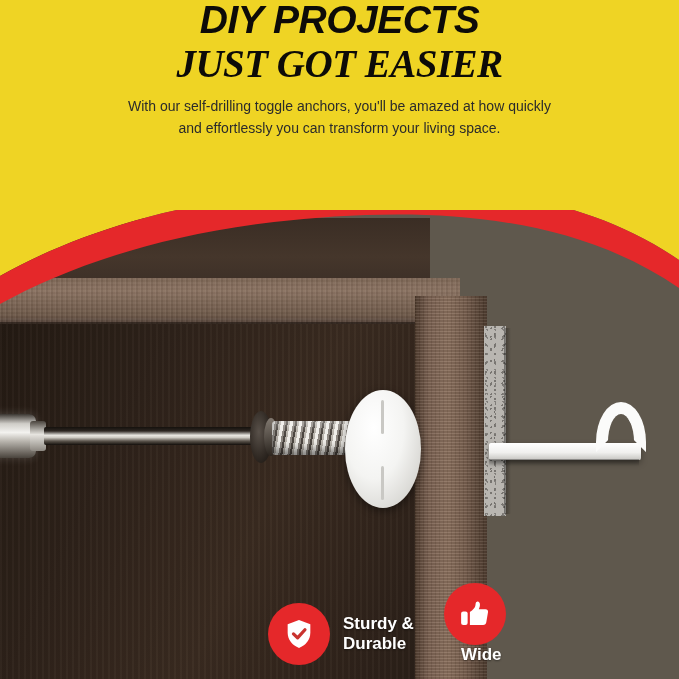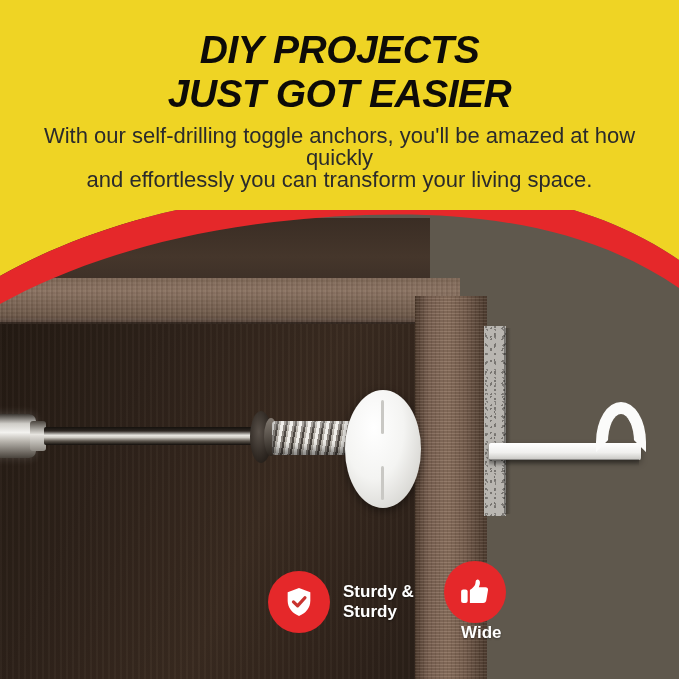--- a/index.html
+++ b/index.html
@@ -14,34 +14,33 @@
 
   
   .header{
     position:absolute;left:0;top:0;width:679px;height:210px;
     background:#EFD424;
     z-index:5;
     text-align:center;
   }
   .headline{
     margin:0;
-    padding-top:30px;
     font-family:"Liberation Sans","DejaVu Sans",sans-serif;
     font-weight:bold;font-style:italic;
     font-size:39px;
     line-height:39px;
     letter-spacing:-0.5px;
     color:#0d0b08;
     white-space:nowrap;
   }
-  .headline .line2{display:block;margin-top:5px;}
+  .headline .line2{display:block;margin-top:5px;font-family:Liberation Serif, serif;}
   .subhead{
     margin:12px auto 0 auto;
     width:620px;
-    font-size:22px;
+    font-size:14px;
     line-height:22px;
     color:#2b2b2b;
     font-weight:400;
   }
   .subhead .sl{display:block;}
 
   
   .photo{
     position:absolute;left:0;top:178px;width:679px;height:501px;
     overflow:hidden;
@@ -208,23 +207,23 @@
   }
 
   
   .arc{
     position:absolute;left:0;top:150px;width:679px;height:230px;
     z-index:4;pointer-events:none;
   }
 
   
   .badges{
-    position:absolute;left:0;top:552px;width:627px;height:100px;
+    position:absolute;left:0;top:565px;width:627px;height:100px;
     z-index:6;
-    display:flex;align-items:center;
+    display:flex;align-items:flex-end;
     padding-left:268px;
     box-sizing:border-box;
   }
   .badge{display:flex;align-items:center;}
   .badge.second{margin-left:30px;flex-direction:column;}
   .badge-circle{
     width:62px;height:62px;border-radius:50%;
     background:#E5282A;
     display:flex;align-items:center;justify-content:center;
     flex:0 0 auto;
@@ -306,21 +305,21 @@
 
     <div class="badge">
       <span class="badge-circle">
         <svg width="34" height="34" viewBox="0 0 24 24">
           <path d="M12 2.2 L20 5.2 V11.2 C20 16.2 16.6 20.3 12 21.8 C7.4 20.3 4 16.2 4 11.2 V5.2 Z" fill="#ffffff"></path>
           <path d="M8.1 11.9 L11 14.7 L16.2 9.0" fill="none" stroke="#C9332F" stroke-width="2.3" stroke-linecap="round" stroke-linejoin="round"></path>
         </svg>
       </span>
       <span class="badge-label">
         <span class="bl">Sturdy &amp;</span>
-        <span class="bl">Sturdy</span>
+        <span class="bl">Durable</span>
       </span>
     </div>
 
     <div class="badge second">
       <span class="badge-circle">
         <svg width="34" height="34" viewBox="0 0 24 24">
           <rect x="2.2" y="10.2" width="4.6" height="9.6" rx="1.5" fill="#ffffff"></rect>
           <path d="M8.4 10.6 C8.4 10.6 11.6 8.6 12.2 6.4 C12.6 4.9 12.2 3.6 13.4 3.3
                    C14.6 3.0 15.6 4.0 15.5 5.6 C15.45 7.0 14.7 8.6 14.7 8.6
                    L19.4 8.6 C20.6 8.6 21.4 9.5 21.2 10.6 L20.0 17.6

